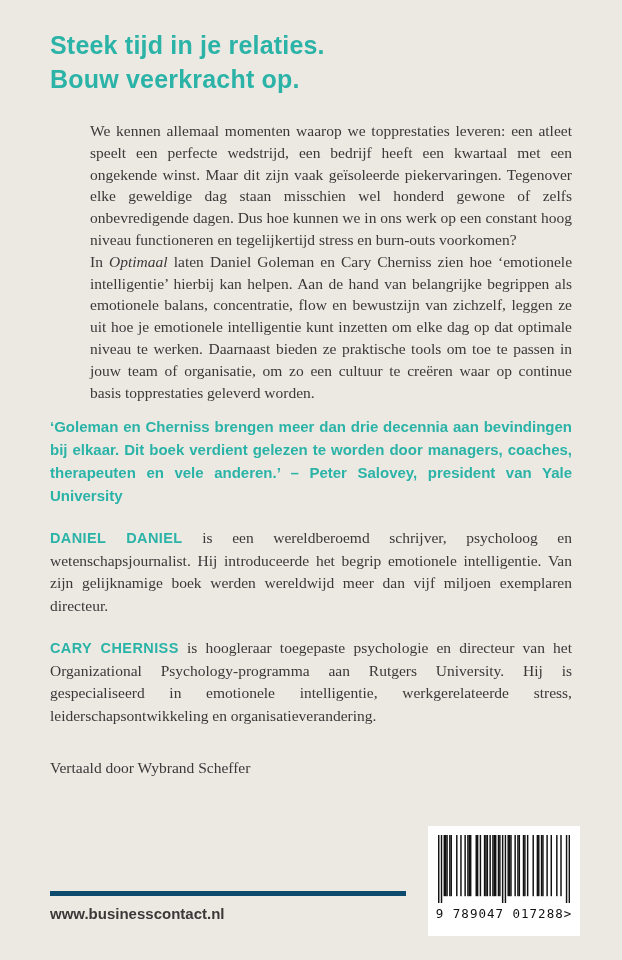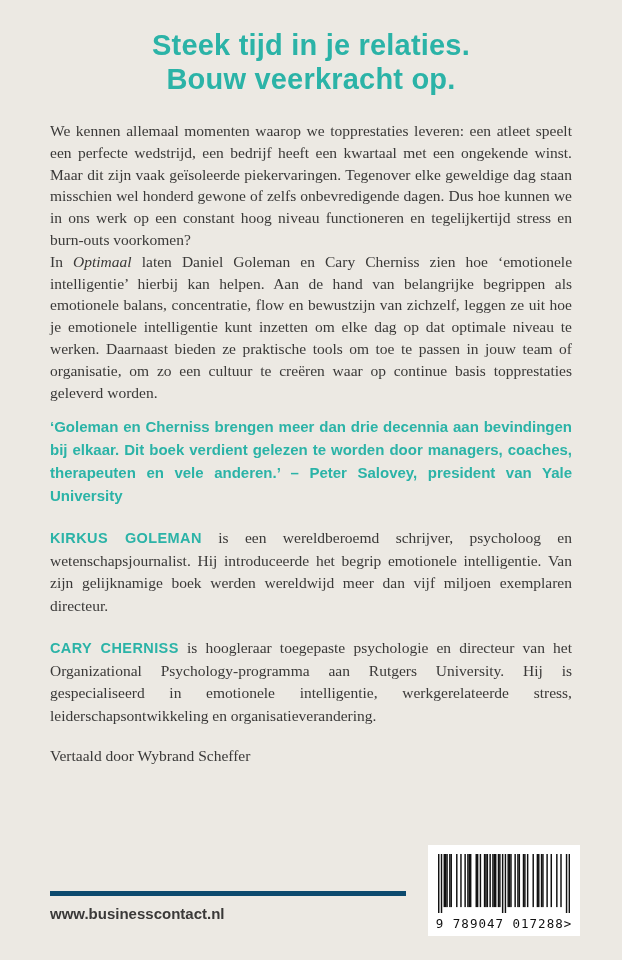--- a/index.html
+++ b/index.html
@@ -4,53 +4,52 @@
 <style>
   html,body{margin:0;padding:0;background:#888;}
   .page{
     width:622px;height:960px;margin:0 auto;position:relative;overflow:hidden;
     background:var(--bg,#ECE9E3);
     box-sizing:border-box;padding:28px 50px 0 50px;
     font-family:"Liberation Serif",serif;
     color:var(--ink,#3A3938);
   }
   .headline{
-    text-align:center;
     font-family:"Liberation Sans",sans-serif;
     font-weight:bold;
     color:var(--accent,#2BB3A7);
-    font-size:29px;line-height:34px;letter-spacing:.2px;
+    font-size:25px;line-height:34px;letter-spacing:.2px;
   }
-  .description{margin-top:24px;font-size:15.5px;line-height:21.8px;text-align:justify;hyphens:auto;}
+  .description{margin-top:24px;font-size:15.5px;line-height:21.8px;text-align:justify;hyphens:auto;margin-left:40px;}
   .description p{margin:0;}
   .book-title{font-style:italic;}
   .endorsement{
     font-family:"Liberation Sans",sans-serif;font-weight:bold;
     color:var(--accent,#2BB3A7);
     font-size:15px;line-height:23px;text-align:justify;hyphens:auto;
     margin-top:12px;
   }
   .endorsement p{margin:0;}
   .kirkus-source{font-style:italic;font-size:12.5px;letter-spacing:.4px;}
   .author-bio{margin-top:20px;font-size:15.5px;line-height:22.5px;text-align:justify;hyphens:auto;}
   .author-bio p{margin:0;}
   .author-name{
     font-family:"Liberation Sans",sans-serif;font-weight:bold;
     color:var(--accent,#2BB3A7);
     font-size:14.5px;letter-spacing:.4px;
   }
-  .translator{margin-top:20px;font-size:15.5px;}
+  .translator{margin-top:32px;font-size:15.5px;}
   .footer-left{
     position:absolute;left:50px;bottom:38px;width:356px;
     border-top:5px solid #0c4a6e;padding-top:9px;
     font-family:"Liberation Sans",sans-serif;font-weight:bold;
     font-size:15px;color:var(--ink,#3A3938);
   }
   .barcode-box{
-    position:absolute;right:42px;bottom:24px;width:152px;height:91px;
+    position:absolute;right:42px;bottom:24px;width:152px;height:110px;
     background:#ffffff;box-sizing:border-box;padding:9px 10px 5px 10px;
     display:flex;flex-direction:column;align-items:center;
   }
   .barcode-bars{width:100%;height:68px;display:block;fill:#111;}
   .barcode-number{
     font-family:"DejaVu Sans Mono",monospace;
     font-size:12.5px;color:#111;margin-top:3px;white-space:nowrap;letter-spacing:1px;
   }
 </style>
 </head>
@@ -75,21 +74,21 @@
   <section class="endorsement">
     <p>
       <span>‘Goleman en Cherniss brengen meer dan drie decennia aan bevindingen bij elkaar. Dit boek verdient gelezen te worden door managers, coaches, therapeuten en vele anderen.’</span>
       <span>– Peter Salovey, president van Yale University</span>
     </p>
   </section>
 
 
   <section class="author-bio">
     <p>
-      <span class="author-name">KIRKUS GOLEMAN</span>
+      <span class="author-name">DANIEL DANIEL</span>
       <span>is een wereldberoemd schrijver, psycholoog en wetenschapsjournalist. Hij introduceerde het begrip emotionele intelligentie. Van zijn gelijknamige boek werden wereldwijd meer dan vijf miljoen exemplaren directeur.</span>
     </p>
   </section>
 
   <section class="author-bio">
     <p>
       <span class="author-name">CARY CHERNISS</span>
       <span>is hoogleraar toegepaste psychologie en directeur van het Organizational Psychology-programma aan Rutgers University. Hij is gespecialiseerd in emotionele intelligentie, werkgerelateerde stress, leiderschapsontwikkeling en organisatieverandering.</span>
     </p>
   </section>

